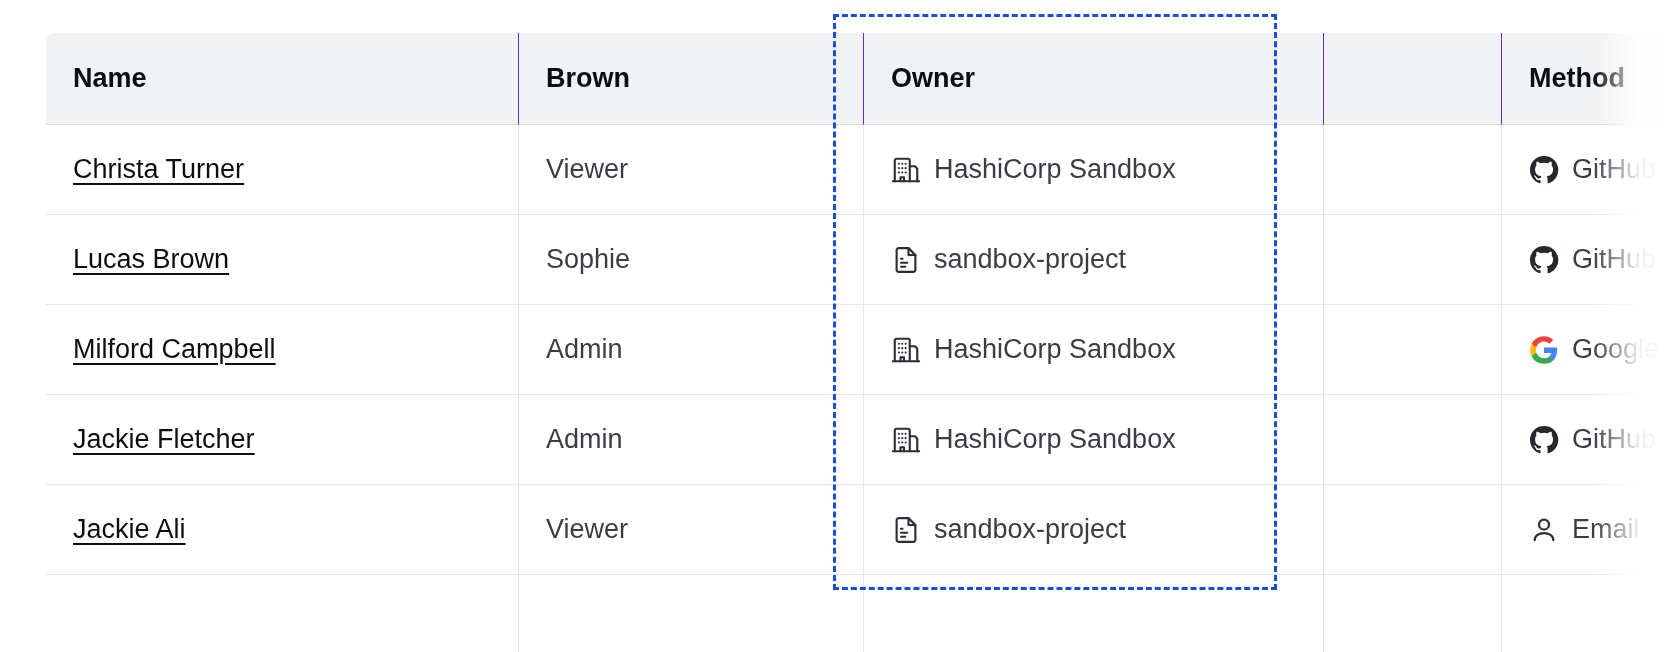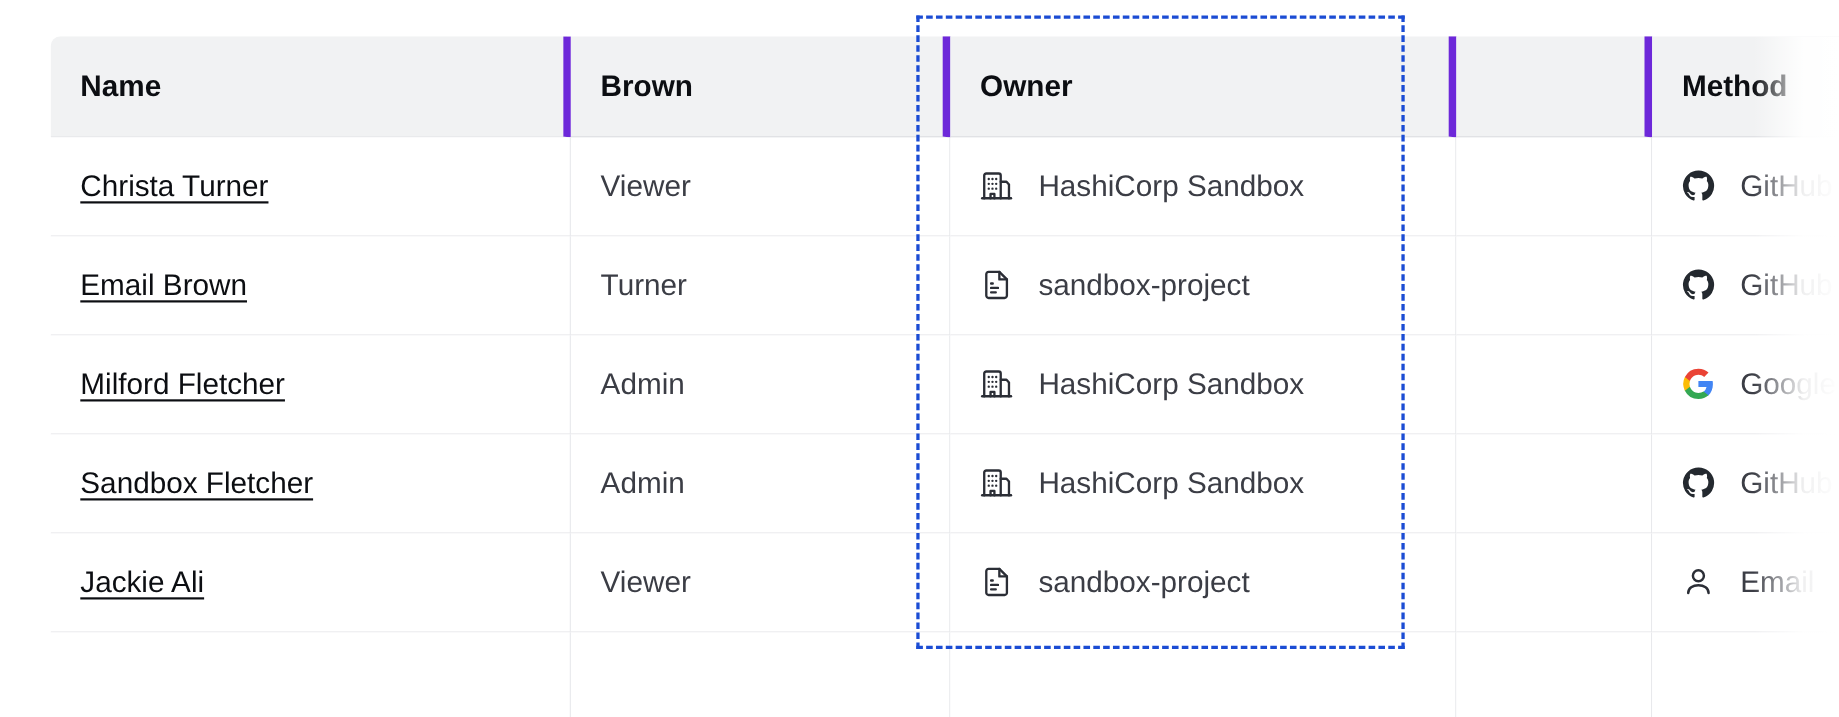--- a/index.html
+++ b/index.html
@@ -28,21 +28,21 @@
   table.members thead th {
     background: #F1F2F3;
     height: 92px;
     text-align: left;
     vertical-align: middle;
     font-size: 27px;
     font-weight: 700;
     color: #0C0E12;
     padding: 0 0 0 27px;
     border-bottom: 1px solid #D6D8DC;
-    border-right: 7px solid #6d28d9;
+    border-right: 1px solid #6d28d9;
     white-space: nowrap;
   }
   table.members thead th:last-child { border-right: none; }
   table.members thead th.first { border-top-left-radius: 9px; }
 
   table.members tbody td {
     height: 90px;
     vertical-align: middle;
     font-size: 27px;
     color: #3B3D45;
@@ -65,21 +65,21 @@
   .name-link {
     color: #0C0E12;
     font-size: 27px;
     text-decoration: underline;
     text-underline-offset: 5px;
     text-decoration-thickness: 2px;
     cursor: pointer;
   }
 
   
-  .icon-cell { display: flex; align-items: flex-start; gap: 23px; }
+  .icon-cell { display: flex; align-items: flex-end; gap: 13px; }
   .icon-cell .ic { flex: 0 0 auto; display: inline-flex; align-items: center; }
   .icon-cell .tx { font-size: 27px; color: #3B3D45; }
 
   
   .fade-right {
     position: absolute;
     top: 0; right: 0;
     width: 78px; height: 619px;
     background: linear-gradient(to right, rgba(255,255,255,0) 0%, rgba(255,255,255,0.92) 58%, #fff 100%);
     pointer-events: none;
@@ -142,22 +142,22 @@
                 <span class="ic">
                   <svg width="30" height="30" viewBox="0 0 24 24" fill="#24292F">
                     <path d="M12 .8A11.2 11.2 0 0 0 8.46 22.64c.56.1.77-.24.77-.54l-.01-2.1c-3.12.68-3.78-1.3-3.78-1.3-.51-1.3-1.25-1.65-1.25-1.65-1.02-.7.08-.68.08-.68 1.13.08 1.72 1.16 1.72 1.16 1 1.72 2.63 1.22 3.27.94.1-.73.39-1.22.71-1.5-2.49-.29-5.11-1.25-5.11-5.56 0-1.23.44-2.23 1.16-3.02-.12-.28-.5-1.43.11-2.98 0 0 .95-.3 3.1 1.15a10.7 10.7 0 0 1 5.64 0c2.15-1.45 3.1-1.15 3.1-1.15.61 1.55.23 2.7.11 2.98.72.79 1.16 1.79 1.16 3.02 0 4.32-2.63 5.27-5.13 5.55.4.35.76 1.03.76 2.08l-.01 3.09c0 .3.2.65.78.54A11.2 11.2 0 0 0 12 .8z"></path>
                   </svg>
                 </span>
                 <span class="tx">GitHub</span>
               </div>
             </td>
           </tr>
           <tr>
-            <td><span class="name-link">Email Brown</span></td>
-            <td>Turner</td>
+            <td><span class="name-link">Lucas Brown</span></td>
+            <td>Sophie</td>
             <td>
               <div class="icon-cell">
                 <span class="ic">
                   <svg width="30" height="30" viewBox="0 0 24 24" fill="none" stroke="#2B2E36" stroke-width="1.7" stroke-linecap="round" stroke-linejoin="round">
                     <path d="M14 2.5H6.2A1.7 1.7 0 0 0 4.5 4.2v15.6A1.7 1.7 0 0 0 6.2 21.5h11.6a1.7 1.7 0 0 0 1.7-1.7V8z"></path>
                     <path d="M14 2.5V8h5.5"></path>
                     <path d="M8 11h1.2M8 14.2h5M8 17.4h3.4"></path>
                   </svg>
                 </span>
                 <span class="tx">sandbox-project</span>
@@ -169,21 +169,21 @@
                 <span class="ic">
                   <svg width="30" height="30" viewBox="0 0 24 24" fill="#24292F">
                     <path d="M12 .8A11.2 11.2 0 0 0 8.46 22.64c.56.1.77-.24.77-.54l-.01-2.1c-3.12.68-3.78-1.3-3.78-1.3-.51-1.3-1.25-1.65-1.25-1.65-1.02-.7.08-.68.08-.68 1.13.08 1.72 1.16 1.72 1.16 1 1.72 2.63 1.22 3.27.94.1-.73.39-1.22.71-1.5-2.49-.29-5.11-1.25-5.11-5.56 0-1.23.44-2.23 1.16-3.02-.12-.28-.5-1.43.11-2.98 0 0 .95-.3 3.1 1.15a10.7 10.7 0 0 1 5.64 0c2.15-1.45 3.1-1.15 3.1-1.15.61 1.55.23 2.7.11 2.98.72.79 1.16 1.79 1.16 3.02 0 4.32-2.63 5.27-5.13 5.55.4.35.76 1.03.76 2.08l-.01 3.09c0 .3.2.65.78.54A11.2 11.2 0 0 0 12 .8z"></path>
                   </svg>
                 </span>
                 <span class="tx">GitHub</span>
               </div>
             </td>
           </tr>
           <tr>
-            <td><span class="name-link">Milford Fletcher</span></td>
+            <td><span class="name-link">Milford Campbell</span></td>
             <td>Admin</td>
             <td>
               <div class="icon-cell">
                 <span class="ic">
                   <svg width="30" height="30" viewBox="0 0 24 24" fill="none" stroke="#2B2E36" stroke-width="1.7" stroke-linecap="round" stroke-linejoin="round">
                     <path d="M3 21V4.5A1.5 1.5 0 0 1 4.5 3h9A1.5 1.5 0 0 1 15 4.5V21"></path>
                     <path d="M15 9h4.2L21 11v10"></path>
                     <path d="M1.5 21h21"></path>
                     <path d="M6.3 7h.01M9 7h.01M11.7 7h.01M6.3 10.5h.01M9 10.5h.01M11.7 10.5h.01M6.3 14h.01M9 14h.01M11.7 14h.01"></path>
                     <path d="M7.6 21v-3.2h2.8V21"></path>
@@ -201,21 +201,21 @@
                     <path fill="#34A853" d="M24 46c5.94 0 10.92-1.97 14.56-5.33l-7.1-5.51c-1.97 1.32-4.5 2.1-7.46 2.1-5.73 0-10.58-3.87-12.31-9.07H4.34v5.7A22 22 0 0 0 24 46z"></path>
                     <path fill="#FBBC05" d="M11.69 28.19a13.2 13.2 0 0 1 0-8.38v-5.7H4.34a22 22 0 0 0 0 19.78l7.35-5.7z"></path>
                     <path fill="#EA4335" d="M24 10.55c3.23 0 6.13 1.11 8.41 3.29l6.31-6.31C34.91 3.96 29.93 2 24 2A22 22 0 0 0 4.34 14.11l7.35 5.7c1.73-5.2 6.58-9.26 12.31-9.26z"></path>
                   </svg>
                 </span>
                 <span class="tx">Google</span>
               </div>
             </td>
           </tr>
           <tr>
-            <td><span class="name-link">Sandbox Fletcher</span></td>
+            <td><span class="name-link">Jackie Fletcher</span></td>
             <td>Admin</td>
             <td>
               <div class="icon-cell">
                 <span class="ic">
                   <svg width="30" height="30" viewBox="0 0 24 24" fill="none" stroke="#2B2E36" stroke-width="1.7" stroke-linecap="round" stroke-linejoin="round">
                     <path d="M3 21V4.5A1.5 1.5 0 0 1 4.5 3h9A1.5 1.5 0 0 1 15 4.5V21"></path>
                     <path d="M15 9h4.2L21 11v10"></path>
                     <path d="M1.5 21h21"></path>
                     <path d="M6.3 7h.01M9 7h.01M11.7 7h.01M6.3 10.5h.01M9 10.5h.01M11.7 10.5h.01M6.3 14h.01M9 14h.01M11.7 14h.01"></path>
                     <path d="M7.6 21v-3.2h2.8V21"></path>

